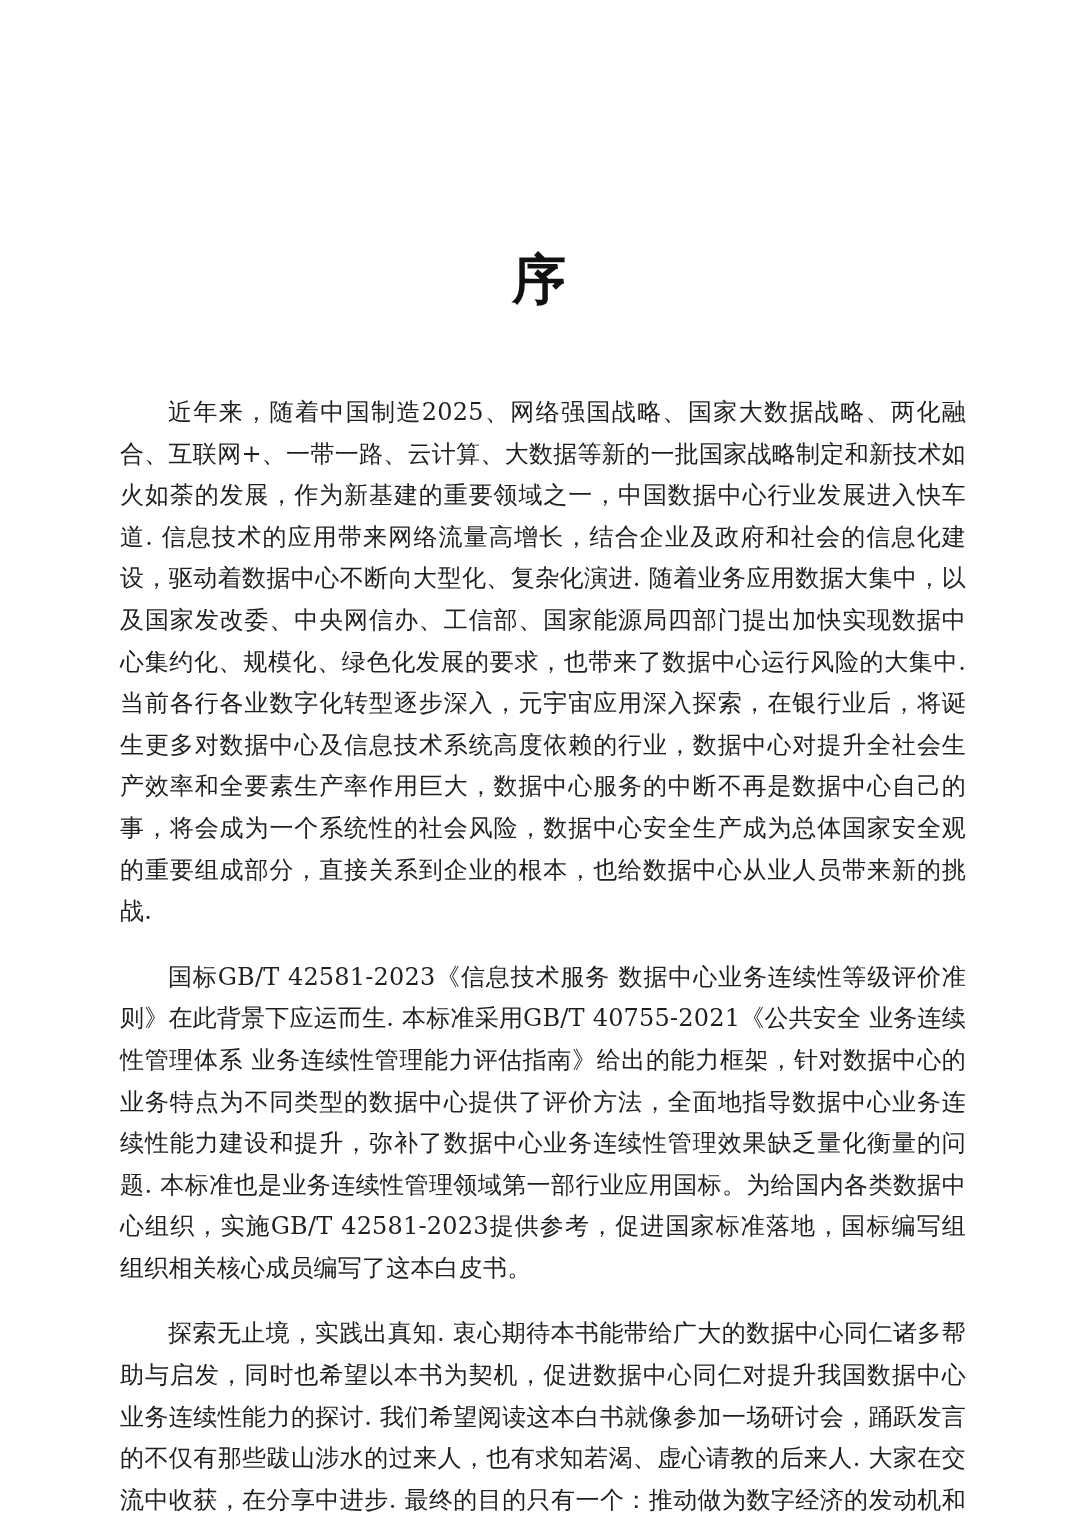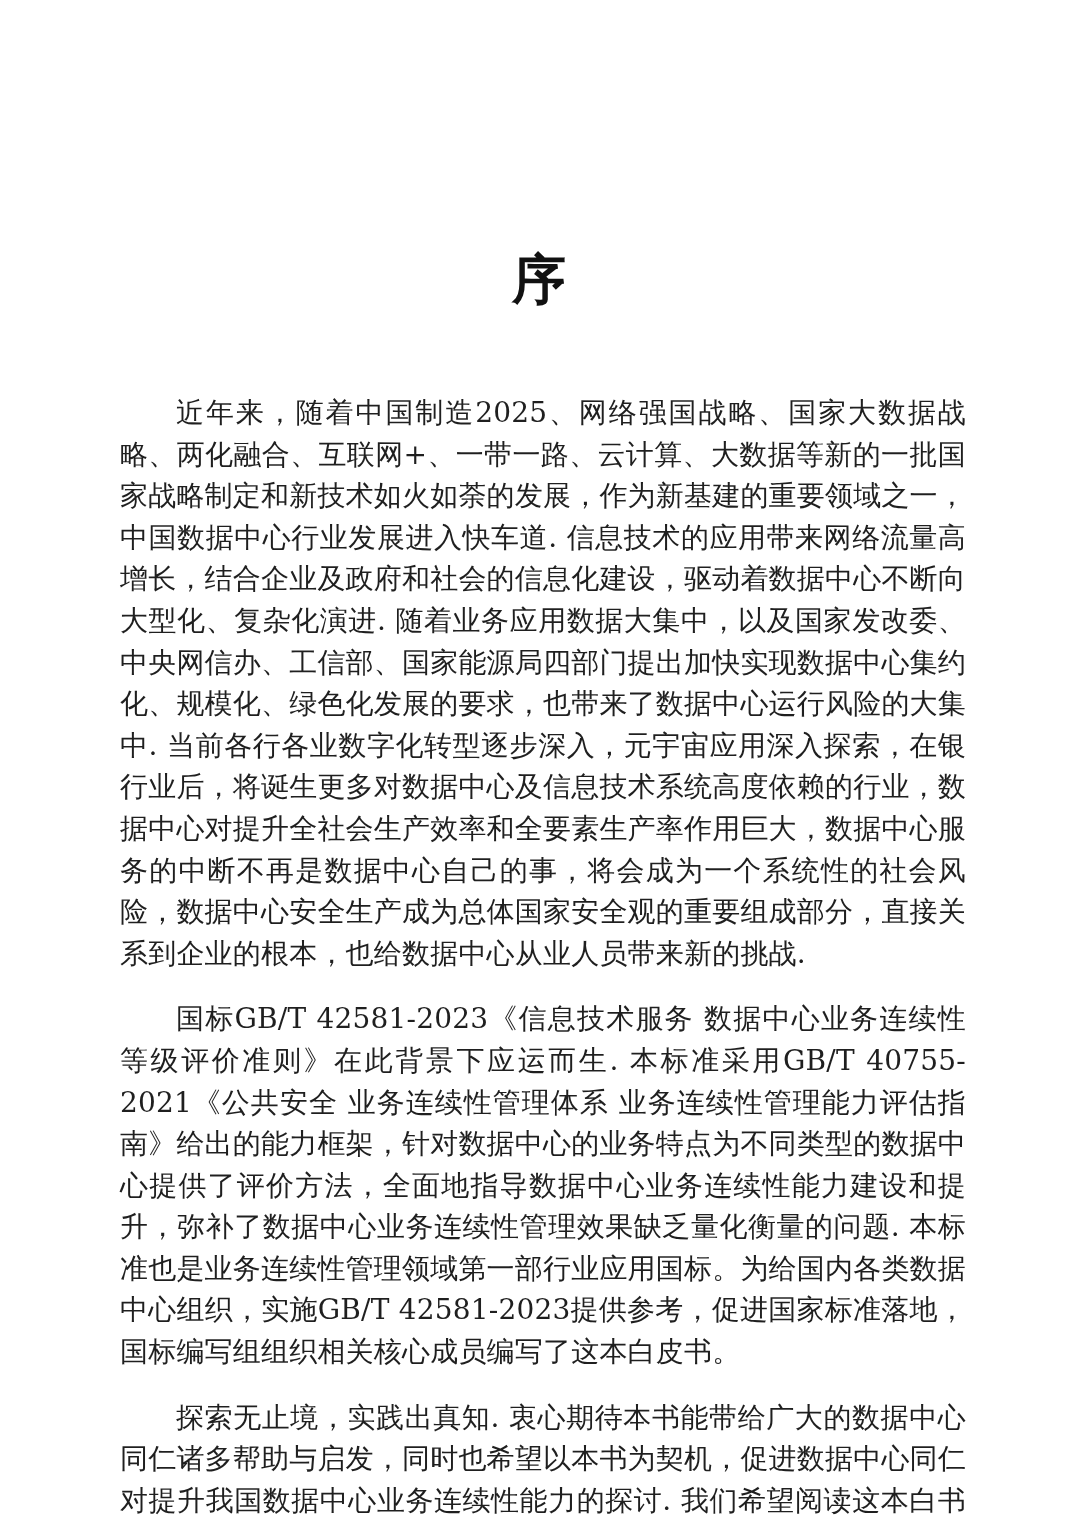--- a/index.html
+++ b/index.html
@@ -31,21 +31,21 @@
   .doc-body {
     margin-top: 84px;
     margin-left: 120px;
     width: 846px;
   }
   .doc-body p {
     margin: 0;
     text-indent: 2em;
     text-align: justify;
     text-justify: inter-ideograph;
-    font-size: 28px;
+    font-size: 24px;
     line-height: 41.6px;
     letter-spacing: 0.2px;
     color: #1f1f1f;
   }
   .doc-body p + p {
     margin-top: 24px;
   }
   .signature-block {
     margin-top: 26px;
     width: 999px;

